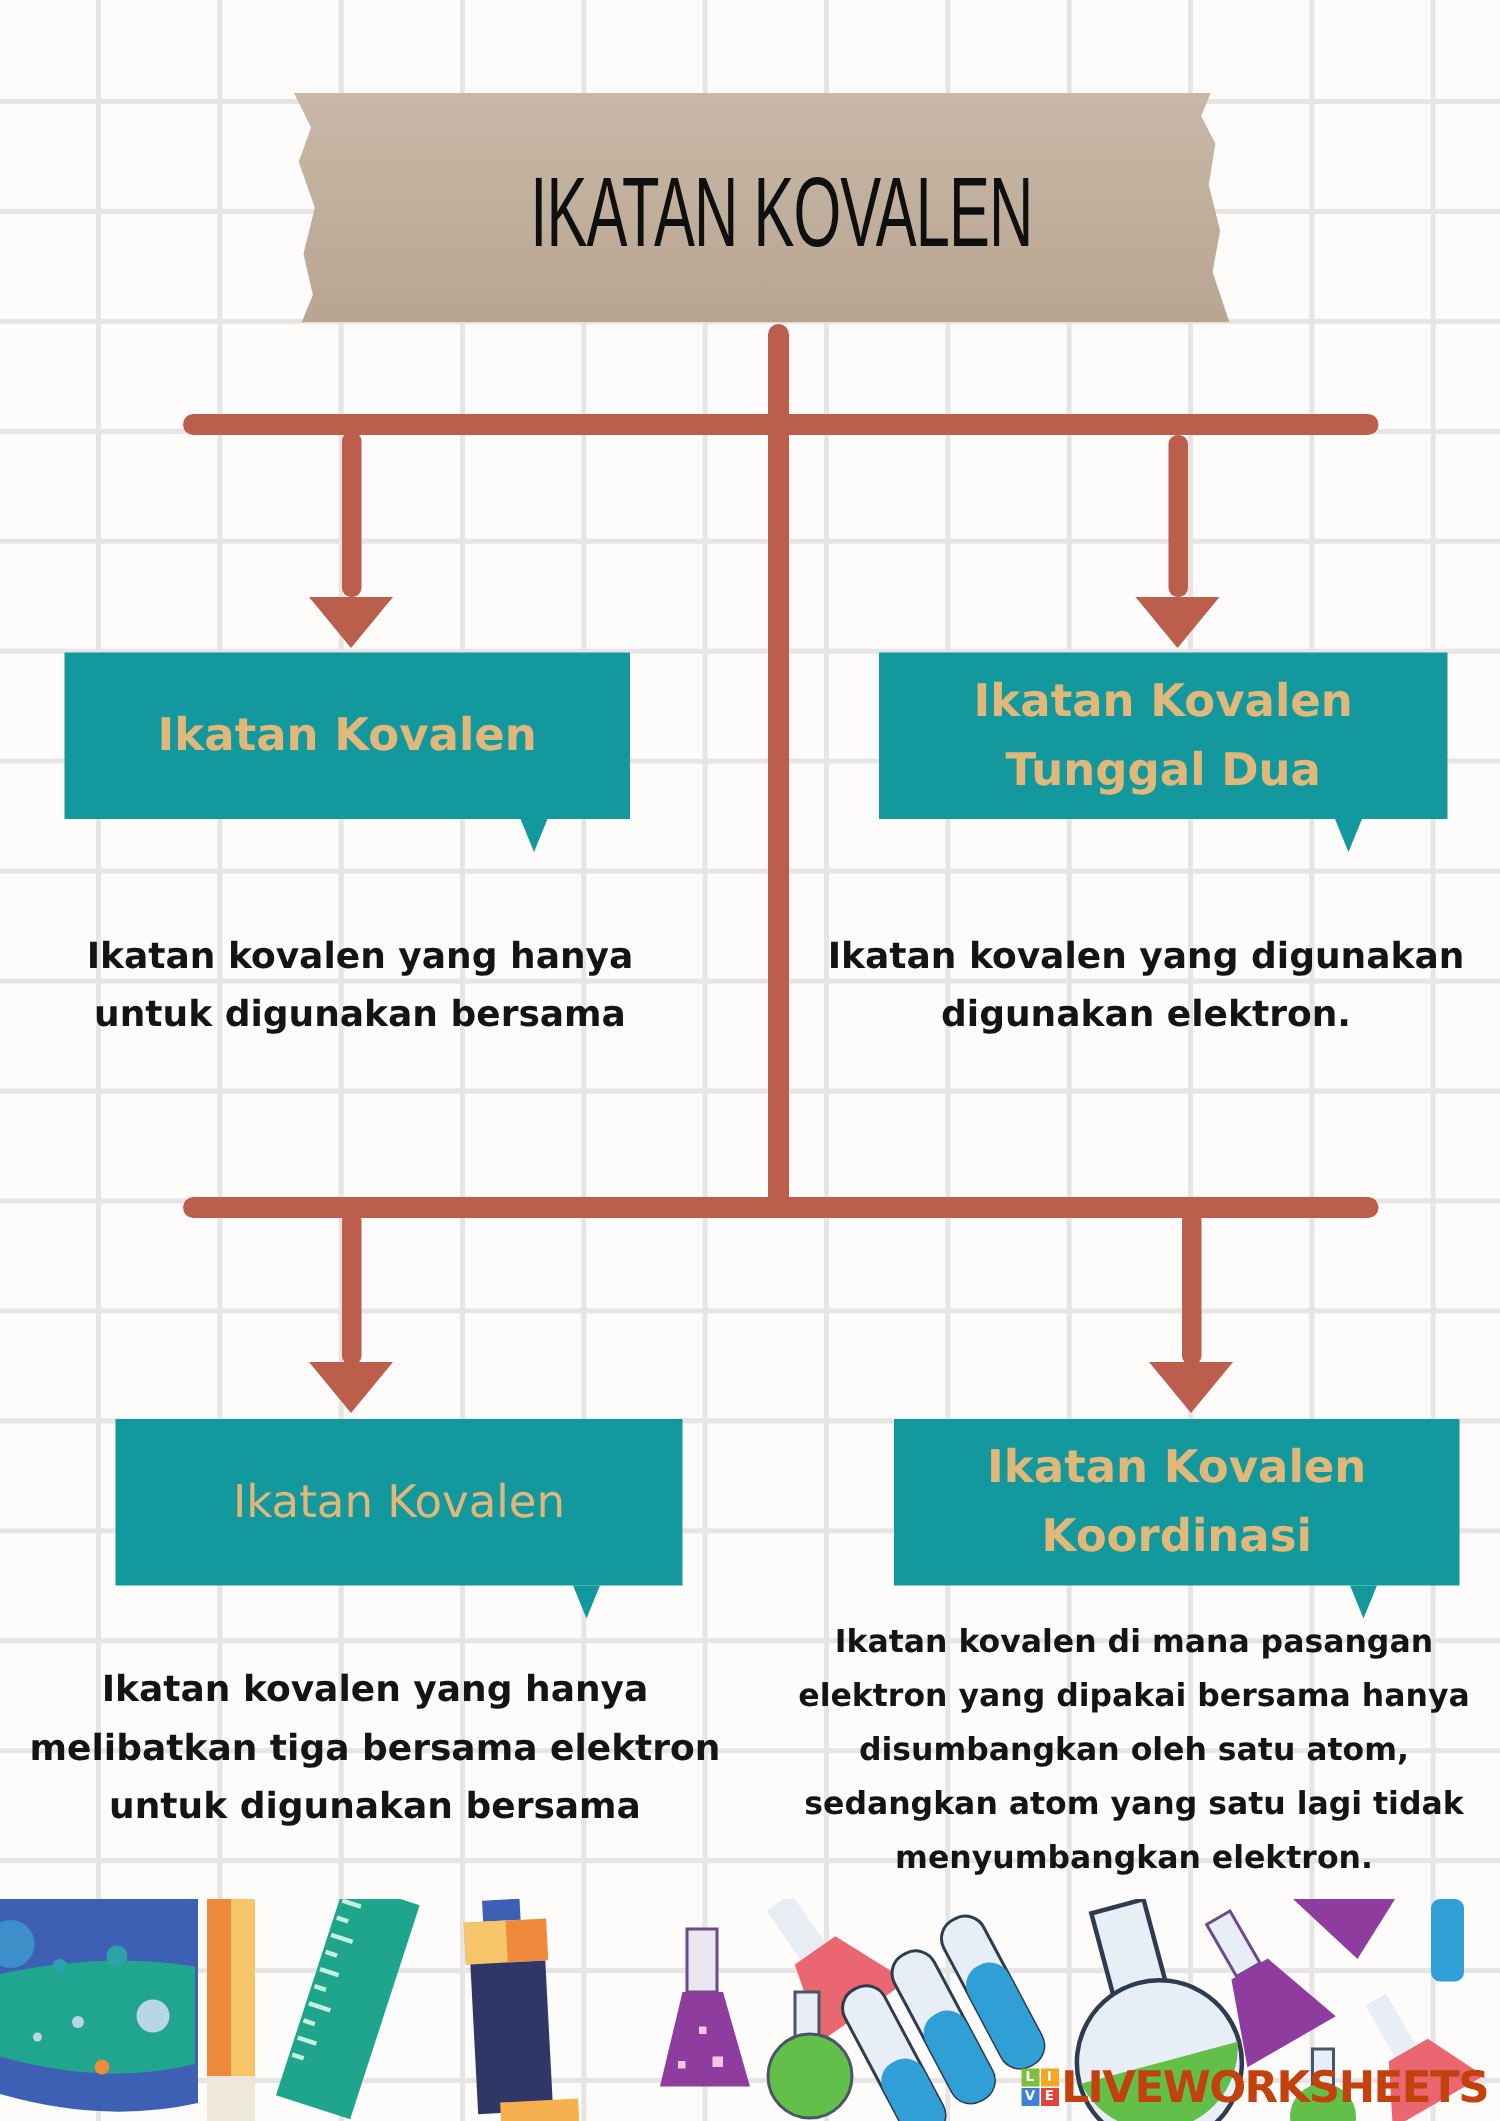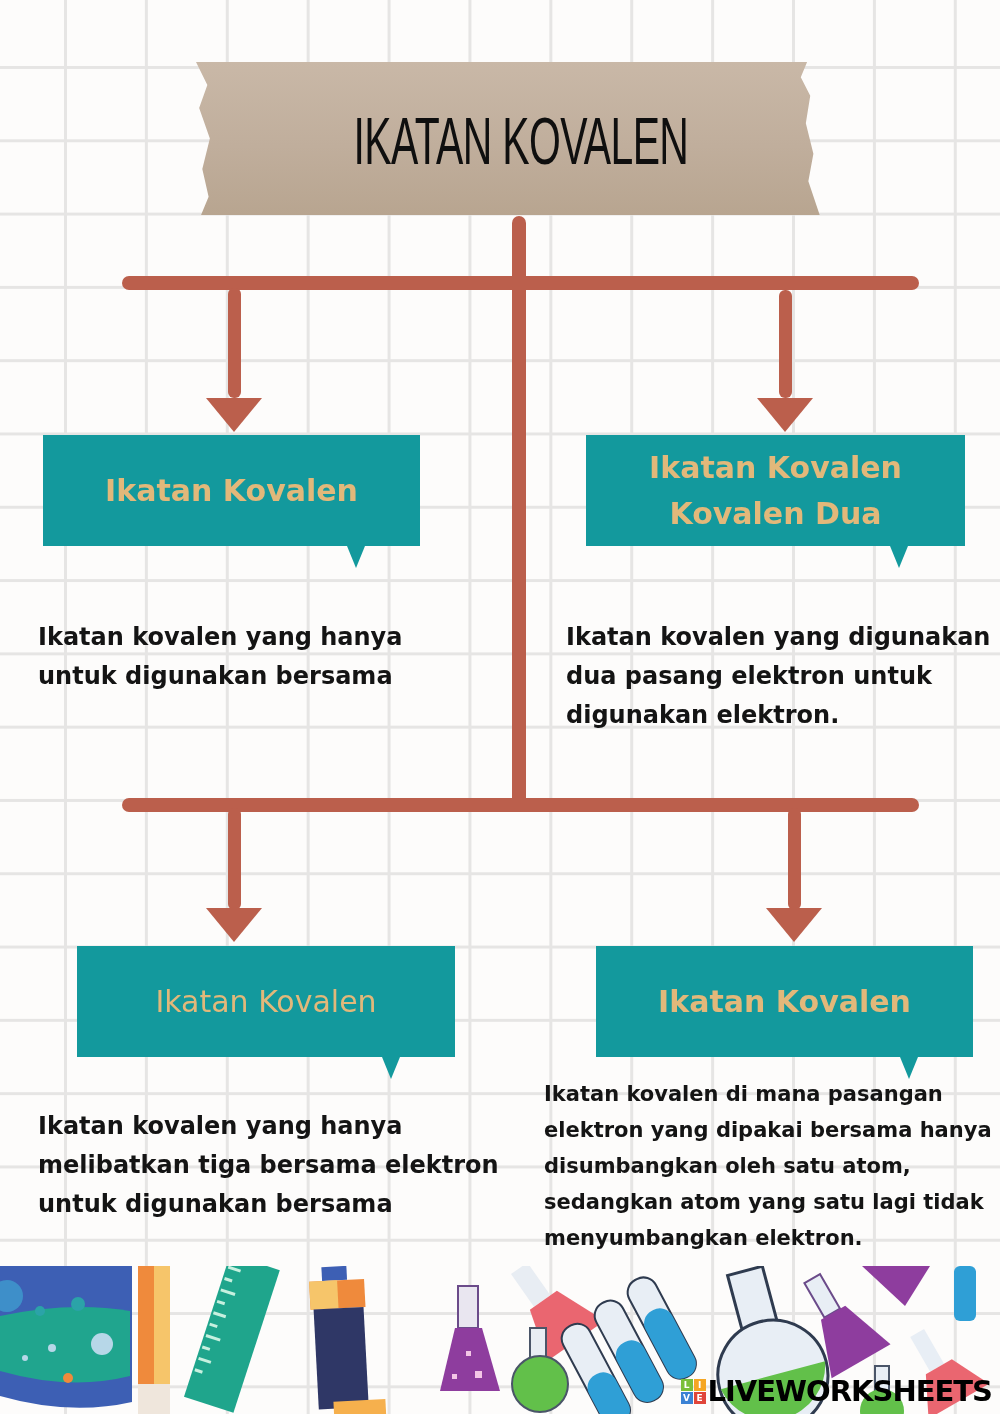--- a/index.html
+++ b/index.html
@@ -40,32 +40,32 @@
     font-size: 30px; line-height: 46px;
     font-family: "DejaVu Sans", sans-serif;
   }
   .box.bold { font-weight: bold; }
   .box .tail {
     position: absolute; width: 0; height: 0;
     border-left: 9px solid transparent; border-right: 9px solid transparent;
     border-top: 22px solid #13999d; bottom: -22px;
   }
   .desc {
-    text-align: left; color: #141414; font-weight: bold;
+    text-align: center; color: #141414; font-weight: bold;
     font-family: "DejaVu Sans", sans-serif;
-    font-size: 24px; line-height: 39px; margin-left: 38px;
+    font-size: 24px; line-height: 39px;
   }
   .desc.small { font-size: 21px; line-height: 36px; }
   .desc div { white-space: nowrap; }
   .logo {
     right: 8px; bottom: 6px; display: flex; align-items: center;
   }
   .logo-grid { display: grid; grid-template-columns: 12px 12px; grid-template-rows: 12px 12px; gap: 1px; margin-right: 2px; }
   .logo-grid span { font-size: 9px; color: #fff; font-weight: bold; display: flex; align-items: center; justify-content: center; font-family: "DejaVu Sans", sans-serif; }
-  .logo-text { font-family: "DejaVu Sans", sans-serif; font-weight: bold; font-size: 29px; color: #000000; letter-spacing: -1px; }
+  .logo-text { font-family: "DejaVu Sans", sans-serif; font-weight: bold; font-size: 29px; color: #c2410c; letter-spacing: -1px; }
 </style>
 </head>
 <body>
 
 <div class="abs tape">
   <span class="tape-title">IKATAN KOVALEN</span>
 </div>
 
 <div class="abs line" style="left:512px; top:216px; width:14px; height:596px;"></div>
 <div class="abs line" style="left:122px; top:276px; width:797px; height:14px;"></div>
@@ -85,41 +85,41 @@
   <div>Ikatan Kovalen</div>
   <span class="tail" style="left:304px;"></span>
 </div>
 <div class="abs desc" style="left:0px; top:618px; width:480px;">
   <div>Ikatan kovalen yang hanya</div>
   <div>untuk digunakan bersama</div>
 </div>
 
 <div class="abs box bold" style="left:586px; top:435px; width:379px; height:111px;">
   <div>Ikatan Kovalen</div>
-  <div>Kovalen Dua</div>
+  <div>Tunggal Dua</div>
   <span class="tail" style="left:304px;"></span>
 </div>
 <div class="abs desc" style="left:528px; top:618px; width:472px;">
   <div>Ikatan kovalen yang digunakan</div>
-  <div>dua pasang elektron untuk</div>
   <div>digunakan elektron.</div>
 </div>
 
 <div class="abs box" style="left:77px; top:946px; width:378px; height:111px;">
   <div>Ikatan Kovalen</div>
   <span class="tail" style="left:305px;"></span>
 </div>
 <div class="abs desc" style="left:0px; top:1107px; width:500px;">
   <div>Ikatan kovalen yang hanya</div>
   <div>melibatkan tiga bersama elektron</div>
   <div>untuk digunakan bersama</div>
 </div>
 
 <div class="abs box bold" style="left:596px; top:946px; width:377px; height:111px;">
   <div>Ikatan Kovalen</div>
+  <div>Koordinasi</div>
   <span class="tail" style="left:304px;"></span>
 </div>
 <div class="abs desc small" style="left:506px; top:1076px; width:500px;">
   <div>Ikatan kovalen di mana pasangan</div>
   <div>elektron yang dipakai bersama hanya</div>
   <div>disumbangkan oleh satu atom,</div>
   <div>sedangkan atom yang satu lagi tidak</div>
   <div>menyumbangkan elektron.</div>
 </div>
 

